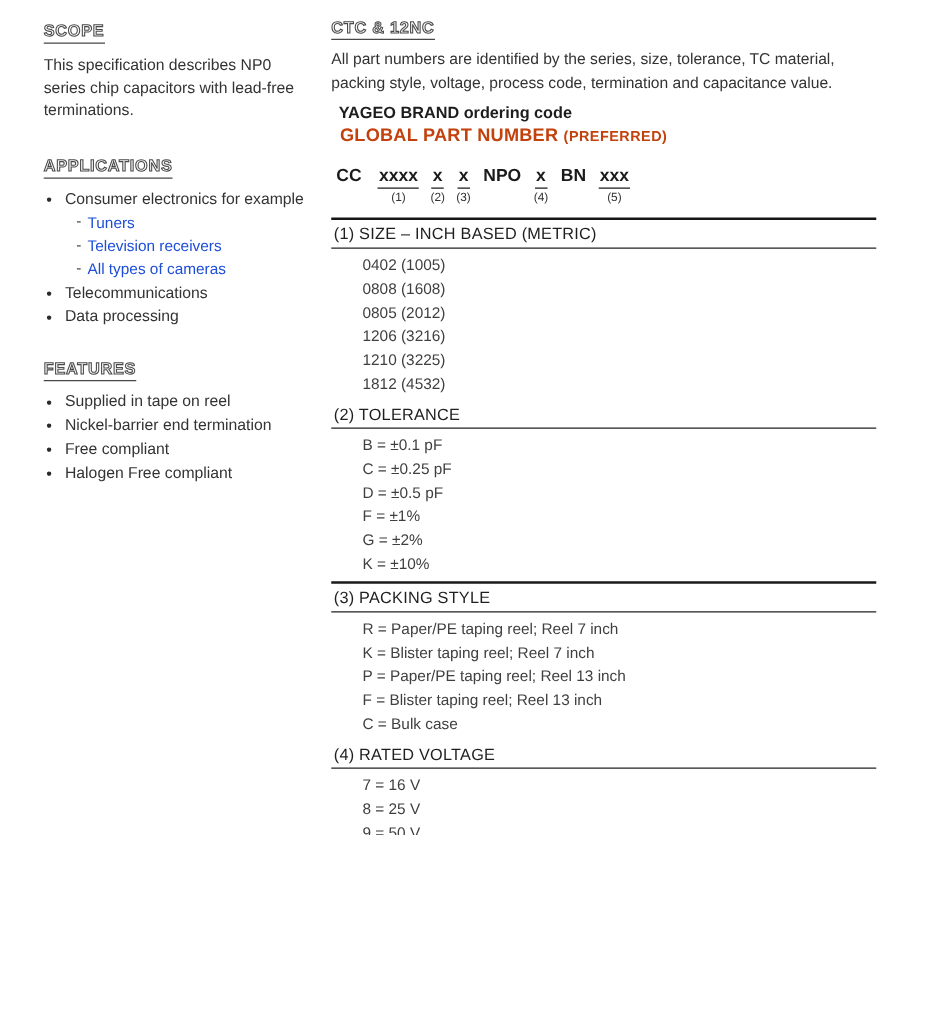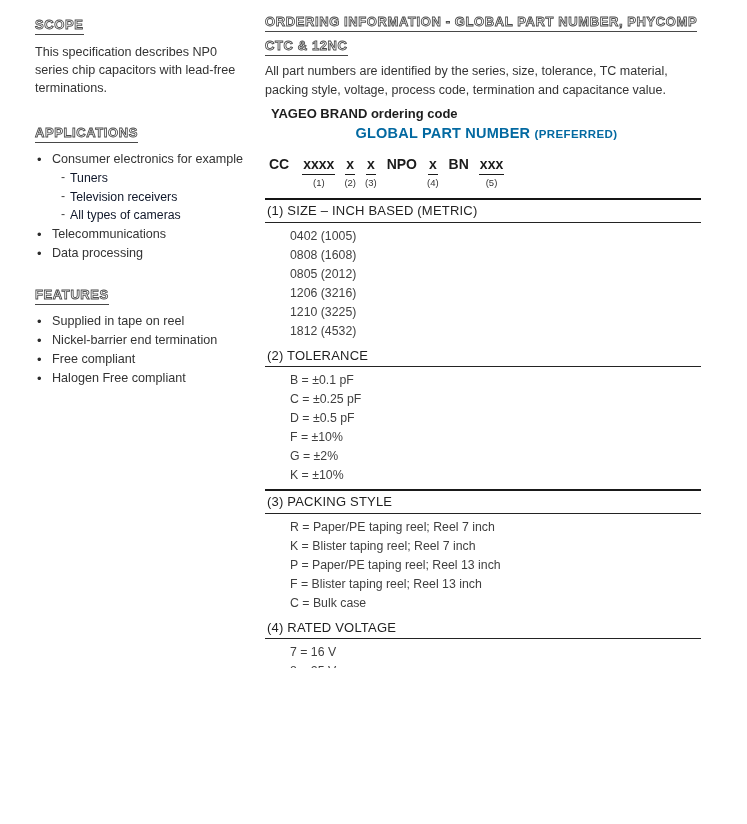--- a/index.html
+++ b/index.html
@@ -45,28 +45,28 @@
     font-size: 12.6px;
     line-height: 19px;
     color: #333;
   }
   ul.bullets > li::before {
     content: "\2022";
     position: absolute; left: 2px; top: 0;
     font-size: 13px; color: #2b2b2b;
   }
   ul.sub { list-style: none; margin: 0 0 0 8px; }
-  ul.sub > li { position: relative; padding-left: 10px; font-size: 12.3px; line-height: 18.5px; color: #0f172a; }
+  ul.sub > li { position: relative; padding-left: 10px; font-size: 12.3px; line-height: 18.5px; color: #1d4ed8; }
   ul.sub > li::before { content: "-"; position: absolute; left: 1px; top: -1px; color: #444; }
 
   
   .col-right { position: absolute; left: 265px; top: 13px; width: 436px; }
   .intro { font-size: 12.5px; line-height: 18.5px; margin-top: 6px; color: #333; width: 440px; }
   .brand-line { font-size: 13px; font-weight: bold; margin-top: 7px; padding-left: 6px; color: #1d1d1d; }
-  .global-line { font-size: 14.5px; font-weight: bold; margin-top: 4px; padding-left: 7px; color: #0369a1; letter-spacing: 0.2px; text-align: center; }
+  .global-line { font-size: 14.5px; font-weight: bold; margin-top: 4px; padding-left: 7px; color: #c2410c; letter-spacing: 0.2px; }
   .global-line .pref { font-size: 11.5px; letter-spacing: 0.4px; }
 
   
   .pn-row { display: flex; align-items: flex-start; margin-top: 15px; padding-left: 3px; }
   .pn-seg { display: flex; flex-direction: column; align-items: center; margin-right: 9px; }
   .pn-seg.gap { margin-right: 12px; }
   .pn-text { font-size: 14px; font-weight: bold; color: #1b1b1b; line-height: 16px; padding: 0 1px 1.5px 1px; }
   .pn-seg.u .pn-text { border-bottom: 1.7px solid #1b1b1b; }
   .pn-label { font-size: 9.5px; color: #333; margin-top: 2.5px; line-height: 11px; min-height: 11px; }
 
@@ -124,21 +124,20 @@
         <li>Free compliant</li>
         <li>Halogen Free compliant</li>
       </ul>
     </div>
 
   </div>
 
   <div class="col-right">
 
     <h2 class="oh">
-      <span class="oh-line"><span class="oh-t">ORDERING INFORMATION - GLOBAL PART NUMBER, PHYCOMP</span></span>
       <span class="oh-line"><span class="oh-t">CTC &amp; 12NC</span></span>
     </h2>
 
     <p class="intro">All part numbers are identified by the series, size, tolerance, TC material, packing style, voltage, process code, termination and capacitance value.</p>
 
     <p class="brand-line">YAGEO BRAND ordering code</p>
 
     <p class="global-line">
       <span>GLOBAL PART NUMBER</span>
       <span class="pref">(PREFERRED)</span>
@@ -195,21 +194,21 @@
         </div>
       </div>
 
       <div class="o-sec">
         <div class="sec-head">(2) TOLERANCE</div>
         <div class="rule thin"></div>
         <div class="sec-items">
           <div class="sec-item">B = ±0.1 pF</div>
           <div class="sec-item">C = ±0.25 pF</div>
           <div class="sec-item">D = ±0.5 pF</div>
-          <div class="sec-item">F = ±10%</div>
+          <div class="sec-item">F = ±1%</div>
           <div class="sec-item">G = ±2%</div>
           <div class="sec-item">K = ±10%</div>
         </div>
       </div>
 
       <div class="o-sec">
         <div class="rule sep"></div>
         <div class="sec-head">(3) PACKING STYLE</div>
         <div class="rule thin"></div>
         <div class="sec-items">

